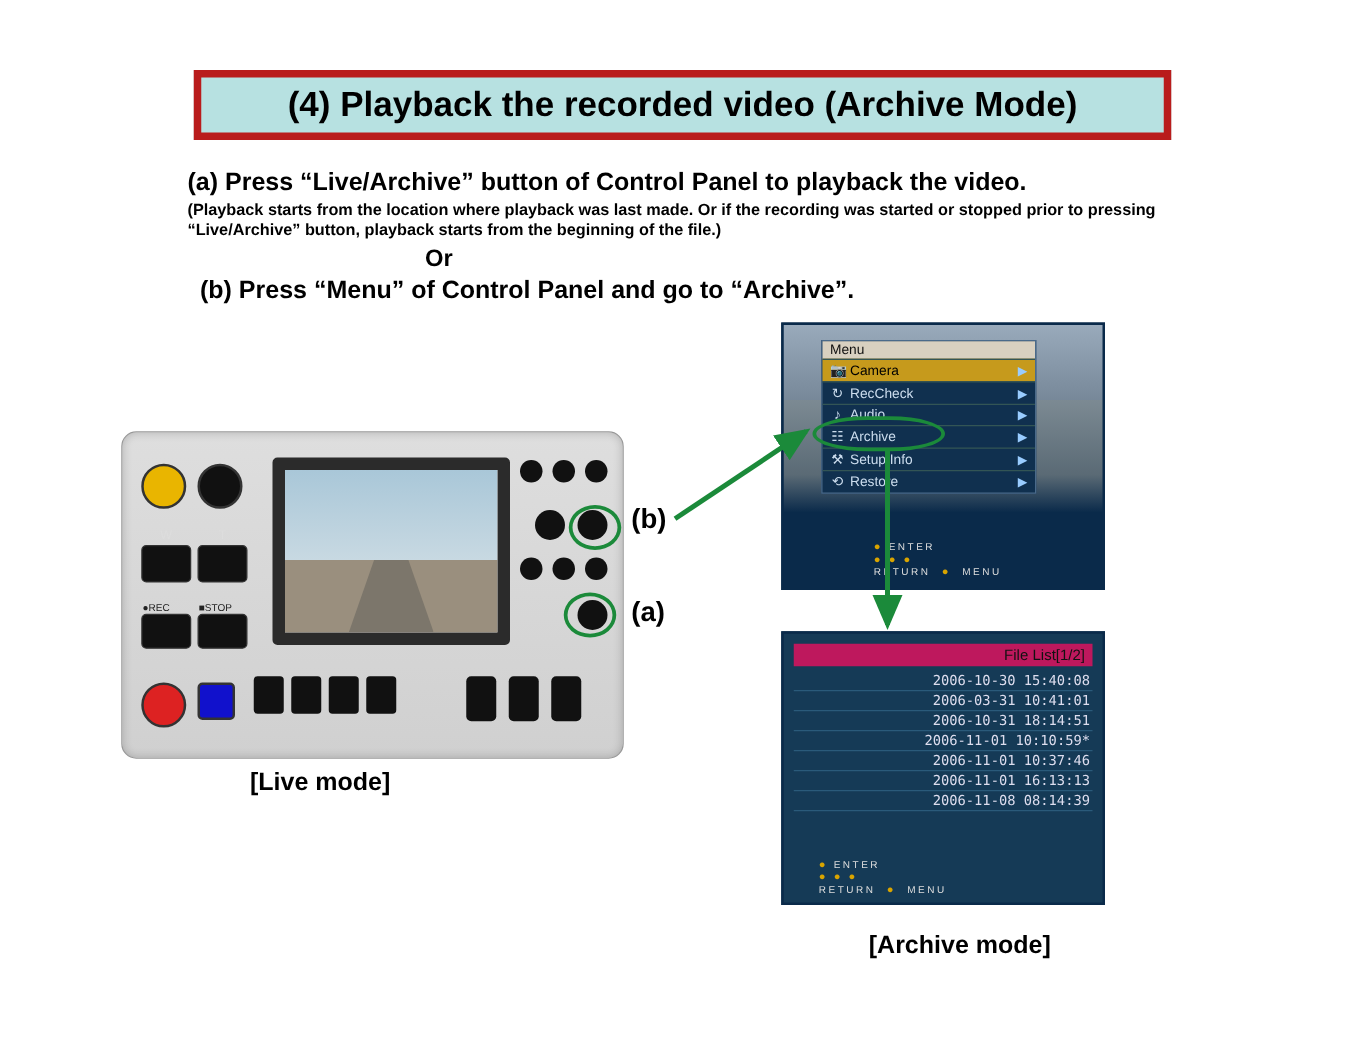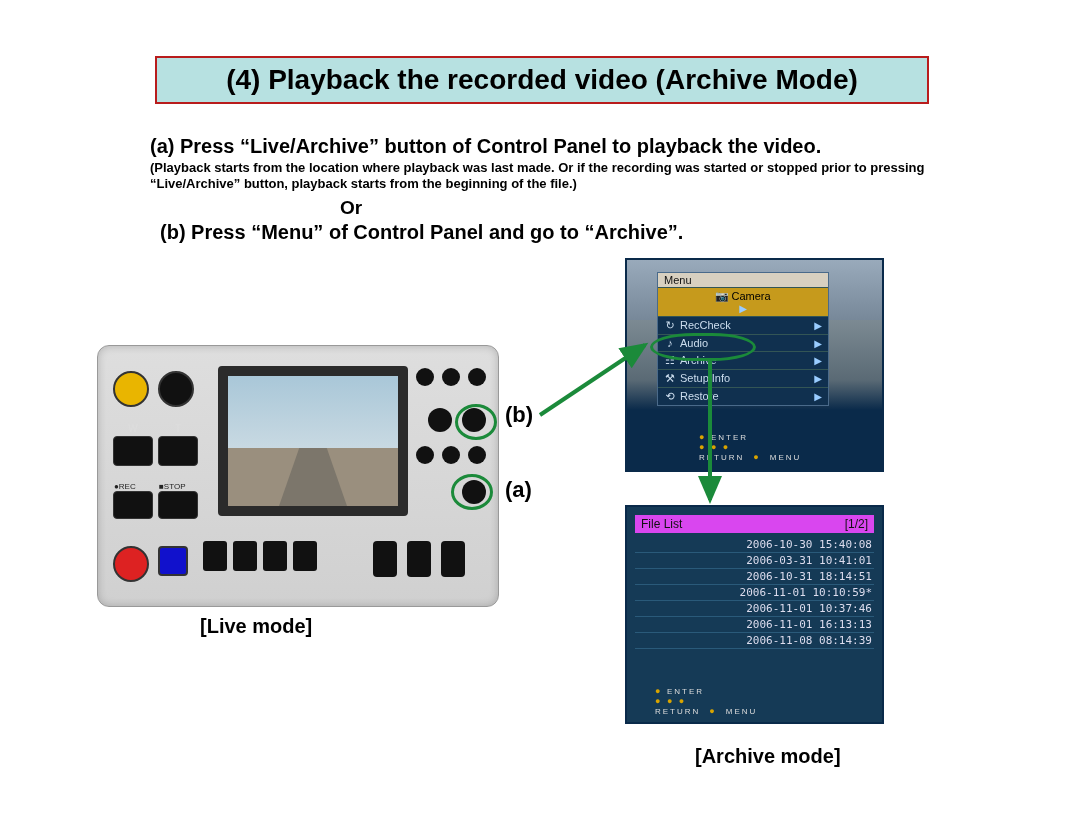--- a/index.html
+++ b/index.html
@@ -1,17 +1,17 @@
 <!DOCTYPE html>
 <html><head>
 <meta charset="utf-8">
 <style>
   html,body{margin:0;padding:0;background:#fff;font-family:Arial,Helvetica,sans-serif;}
   .page{width:1080px;height:834px;position:relative;}
-  .title-box{position:absolute;left:155px;top:56px;width:770px;height:44px;border:2px solid #b91c1c;background:#b7e1e1;text-align:center;line-height:44px;font-size:28px;font-weight:bold;}
+  .title-box{position:absolute;left:155px;top:56px;width:770px;height:44px;border:6px solid #b91c1c;background:#b7e1e1;text-align:center;line-height:44px;font-size:28px;font-weight:bold;}
   .body-text{position:absolute;left:150px;top:135px;width:790px;}
   .body-text .line1{font-size:20px;font-weight:bold;}
   .body-text .note{font-size:13px;font-weight:bold;line-height:1.25;margin-top:2px;}
   .body-text .or{font-size:19px;font-weight:bold;margin-top:4px;margin-left:190px;}
   .body-text .line2{font-size:20px;font-weight:bold;margin-top:2px;margin-left:10px;}
 
   
   .device{position:absolute;left:97px;top:345px;width:400px;height:260px;background:linear-gradient(#dedede,#d0d0d0);border:1px solid #999;border-radius:12px;box-shadow:inset 0 0 8px rgba(0,0,0,.2);}
   .device .screen{position:absolute;left:120px;top:20px;width:170px;height:130px;border:10px solid #2b2b2b;border-radius:4px;overflow:hidden;}
   .device .screen .sky{position:absolute;left:0;top:0;right:0;height:55%;background:linear-gradient(#a9c7d8,#c8d9e2);}
@@ -47,30 +47,30 @@
   .lbl-a{position:absolute;font-size:22px;font-weight:bold;}
   .live-caption{position:absolute;left:200px;top:615px;font-size:20px;font-weight:bold;}
 
   
   .menu-shot{position:absolute;left:625px;top:258px;width:255px;height:210px;border:2px solid #0a2a4a;background:#0a2a4a;}
   .menu-shot .bg{position:absolute;left:0;top:0;right:0;height:60px;background:linear-gradient(#9ab,#789);}
   .menu-shot .bg2{position:absolute;left:0;top:60px;right:0;bottom:0;background:linear-gradient(#7c8a93,#5a6a75 40%,#0a2a4a 60%);}
   .menu-panel{position:absolute;left:30px;top:12px;width:170px;background:#10304f;border:1px solid #4a6a8a;}
   .menu-title{background:#d8d0c0;color:#111;font-size:11px;padding:1px 6px;}
   .menu-item{font-size:11px;color:#cde;padding:2px 6px;border-top:1px solid #355; display:flex;justify-content:space-between;align-items:center;}
-  .menu-item.sel{background:#c69a1c;color:#000;flex-direction:column;}
+  .menu-item.sel{background:#c69a1c;color:#000;}
   .menu-item .arw{color:#9cf;font-size:10px;}
   .menu-icon{display:inline-block;width:12px;text-align:center;margin-right:4px;}
   .nav-dots{position:absolute;left:72px;bottom:8px;font-size:9px;color:#d9a400;letter-spacing:2px;}
   .nav-dots span{color:#ddd;font-size:8px;}
   .archive-ring{position:absolute;border:3px solid #1b8a3a;border-radius:50%/60%;}
 
   
   .file-shot{position:absolute;left:625px;top:505px;width:255px;height:215px;border:2px solid #0a2a4a;background:#153a56;}
-  .fl-head{background:#d946ef;color:#111;font-size:12px;padding:2px 6px;display:flex;justify-content:space-between;margin:8px 8px 4px 8px;}
+  .fl-head{background:#be185d;color:#111;font-size:12px;padding:2px 6px;display:flex;justify-content:flex-end;margin:8px 8px 4px 8px;}
   .fl-row{margin:0 8px;font-size:11px;color:#dde;border-bottom:1px solid #2a5a7a;padding:1px 2px;text-align:right;font-family:Consolas,monospace;}
   .fl-row.sel{background:#c69a1c;color:#000;}
   .fl-nav{position:absolute;left:28px;bottom:6px;font-size:9px;color:#d9a400;letter-spacing:2px;}
   .fl-nav span{color:#ddd;font-size:8px;}
   .arch-caption{position:absolute;left:695px;top:745px;font-size:20px;font-weight:bold;}
 
   
   svg.overlay{position:absolute;left:0;top:0;width:1080px;height:834px;pointer-events:none;}
 </style>
 </head>

